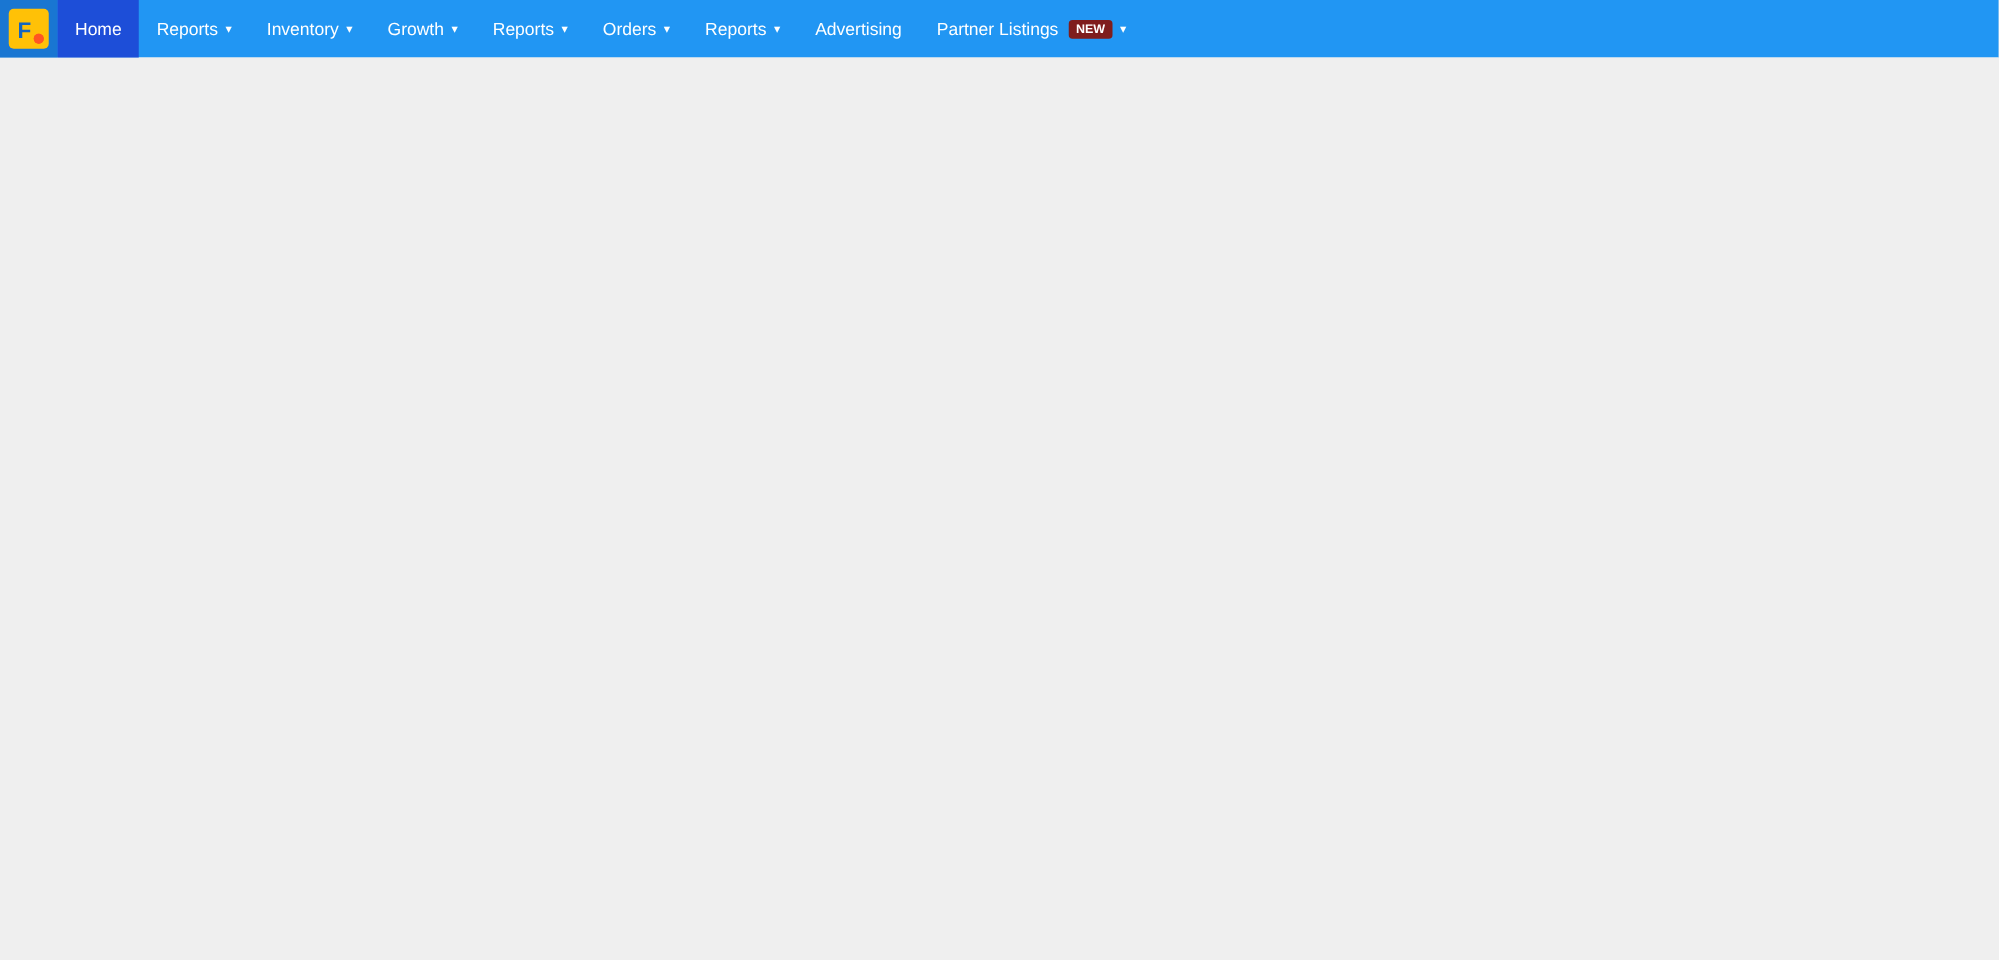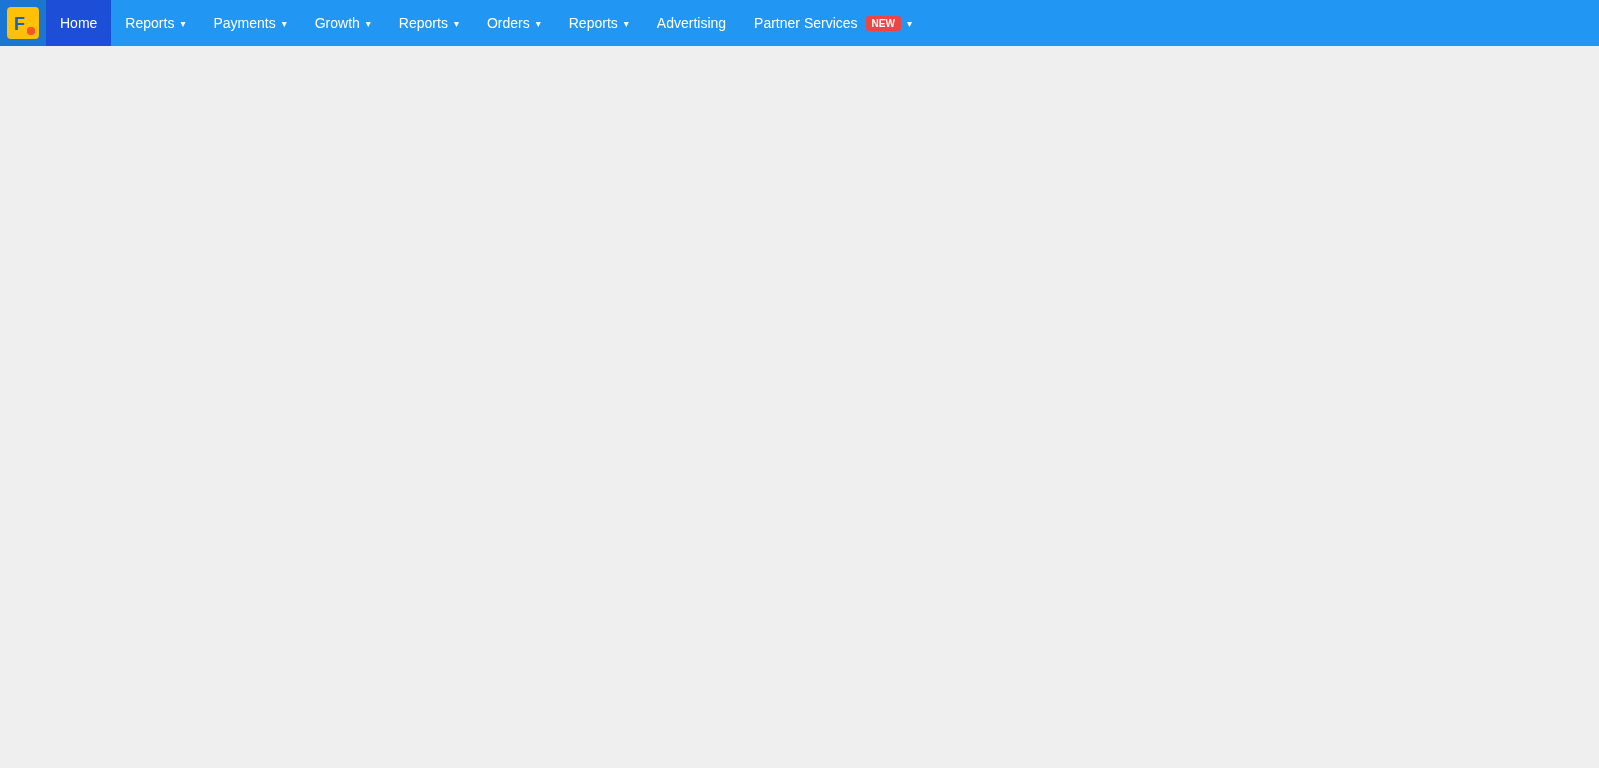--- a/index.html
+++ b/index.html
@@ -88,21 +88,21 @@
     .nav-item.active .nav-link {
       background-color: #1d4ed8;
     }
 
     .chevron {
       font-size: 10px;
       margin-left: 2px;
     }
 
     .new-badge {
-      background-color: #ef4444;
+      background-color: #7f1d1d;
       color: #ffffff;
       font-size: 10px;
       font-weight: bold;
       padding: 2px 6px;
       border-radius: 3px;
       margin-left: 4px;
     }
 
     .main-content {
       background-color: #efefef;
@@ -128,21 +128,21 @@
       <a class="nav-link">Home</a>
     </li>
     <li class="nav-item">
       <a class="nav-link">
         <span>Reports</span>
         <span class="chevron">▾</span>
       </a>
     </li>
     <li class="nav-item">
       <a class="nav-link">
-        <span>Payments</span>
+        <span>Inventory</span>
         <span class="chevron">▾</span>
       </a>
     </li>
     <li class="nav-item">
       <a class="nav-link">
         <span>Growth</span>
         <span class="chevron">▾</span>
       </a>
     </li>
     <li class="nav-item">
@@ -163,21 +163,21 @@
         <span class="chevron">▾</span>
       </a>
     </li>
     <li class="nav-item">
       <a class="nav-link">
         <span>Advertising</span>
       </a>
     </li>
     <li class="nav-item">
       <a class="nav-link">
-        <span>Partner Services</span>
+        <span>Partner Listings</span>
         <span class="new-badge">NEW</span>
         <span class="chevron">▾</span>
       </a>
     </li>
   </ul>
 </nav>
 
 <div class="main-content"></div>
 
 </body></html>

